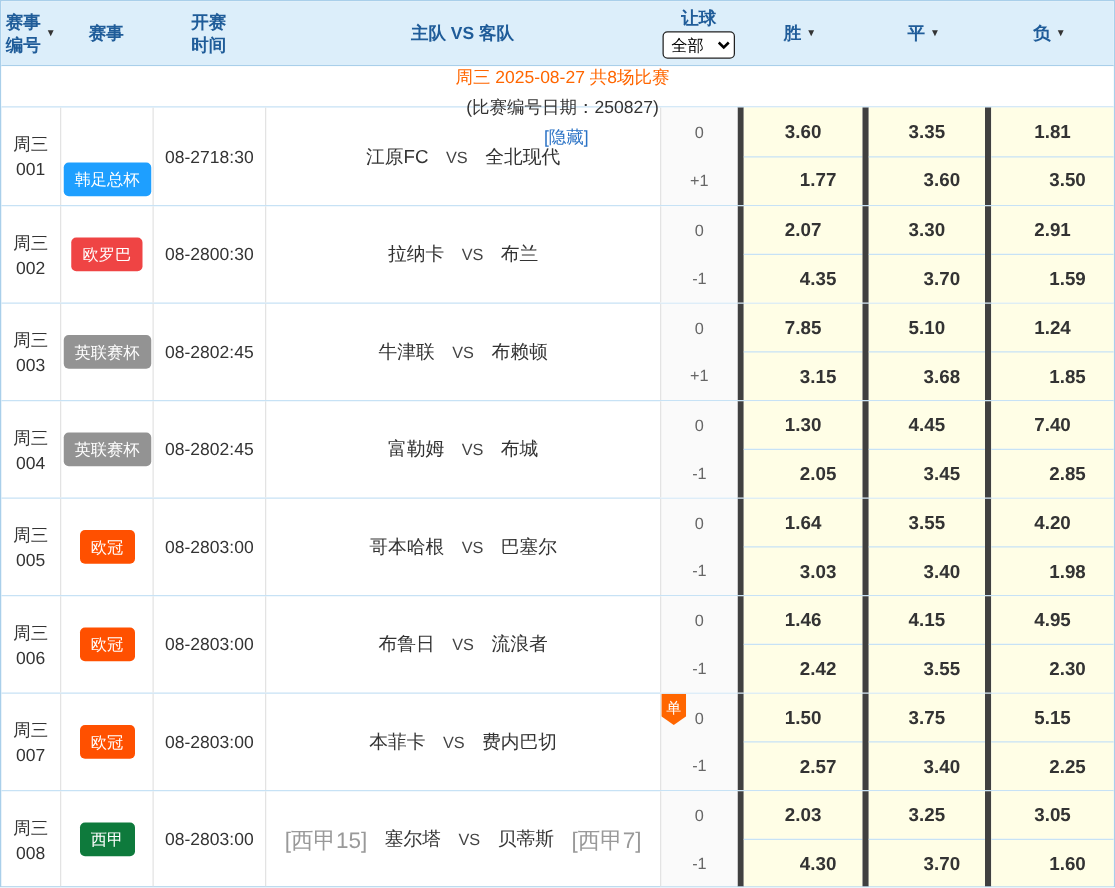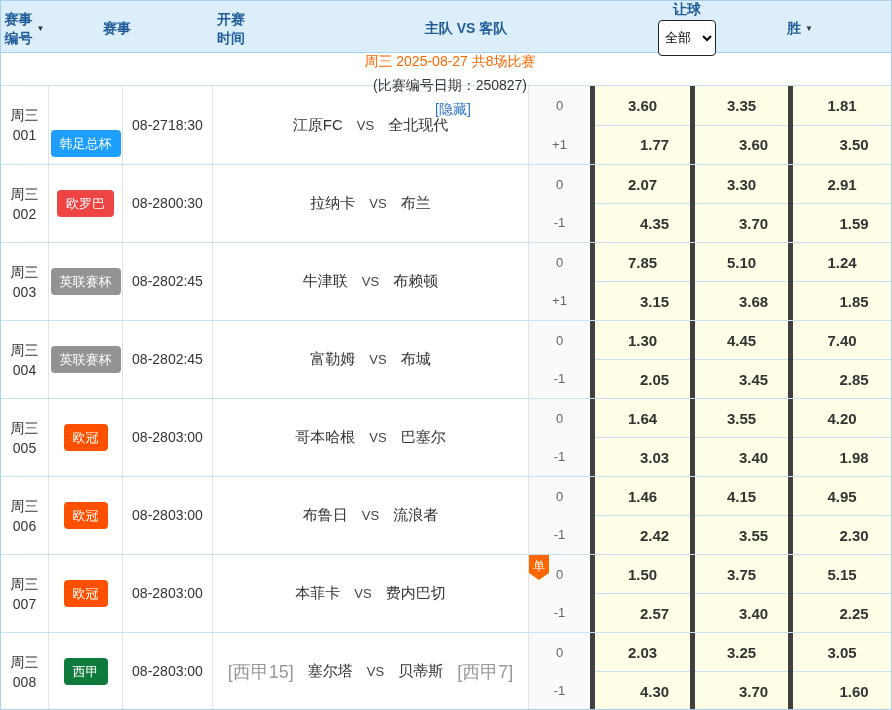--- a/index.html
+++ b/index.html
@@ -21,40 +21,39 @@
     grid-template-columns: 47px 74px 90px 316px 62px 100px 98px 103px;
   }
   
   .thead {
     height: 52px;
     background: #DCEEFA;
     color: #1F5C99;
     font-size: 14px;
     font-weight: 600;
     border-bottom: 1px solid #A9CFEA;
-    gap: 32px;
   }
   .th {
     display: flex;
     align-items: center;
     justify-content: center;
     text-align: center;
     gap: 4px;
     line-height: 17px;
   }
   .sort-arrow {
     font-size: 8px;
     color: #333;
     line-height: 1;
   }
   .th-stack { display: flex; flex-direction: column; align-items: center; gap: 2px; }
   .handicap-select {
-    font-family: Liberation Mono, monospace;
+    font-family: Liberation Serif, serif;
     font-size: 13px;
-    height: 36px;
+    height: 22px;
     width: 58px;
     border: 1px solid #222;
     border-radius: 4px;
     background: #fff;
     color: #000;
     padding: 0 2px;
   }
   
   .date-bar {
     height: 33px;

